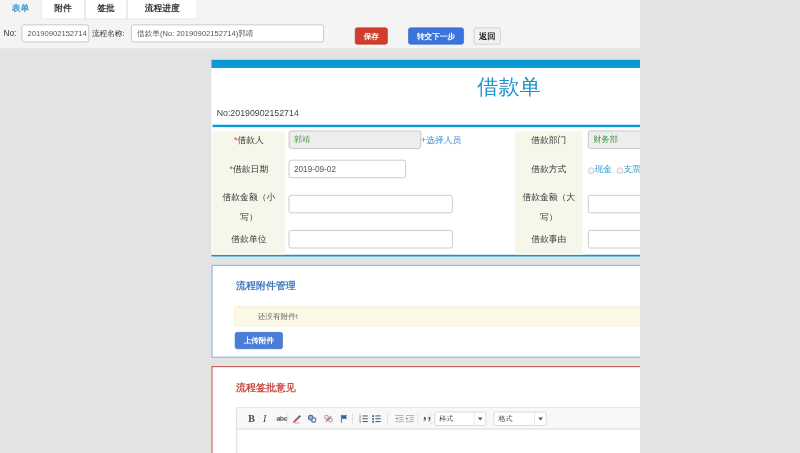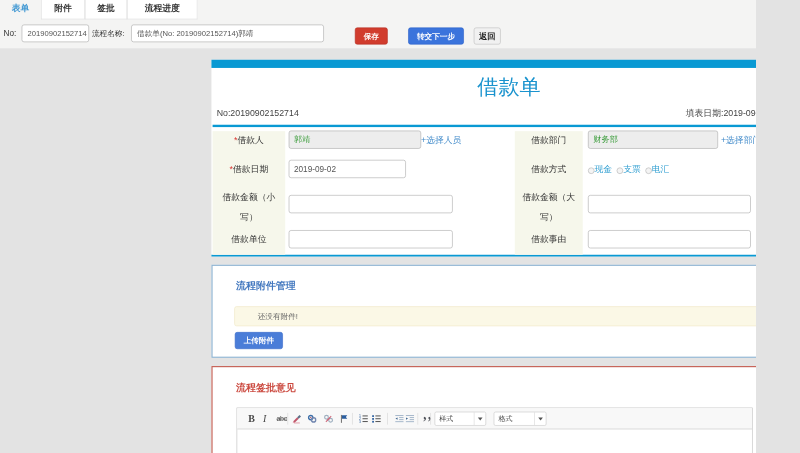--- a/index.html
+++ b/index.html
@@ -1,18 +1,18 @@
 <!DOCTYPE html>
 <html><head>
 <meta charset="utf-8">
 <style>
 * { margin:0; padding:0; box-sizing:border-box; }
 html,body { width:800px; height:453px; overflow:hidden; background:#e3e3e3; }
 body, input, button { font-family:"Liberation Sans", sans-serif; }
-#vp { position:relative; width:756px; height:453px; overflow:hidden; }
+#vp { position:relative; width:640px; height:453px; overflow:hidden; }
 #app { position:absolute; left:0; top:0; width:1366px; height:774px;
   transform:scale(0.5856515); transform-origin:0 0; background:#e3e3e3;
   font-size:14px; color:#333; }
 .abs { position:absolute; }
 
 
 #hdr { position:absolute; left:0; top:0; width:1366px; height:84px; background:#f4f4f3; border-bottom:1px solid #d6d6d6; }
 .tab { position:absolute; top:0; height:33px; line-height:27px; text-align:center; font-weight:bold; font-size:15px; color:#333; background:#fff; border:1px solid #ddd; border-top:none; }
 .tab.active { background:transparent; border:none; color:#3d96d2; }
 #hdr .lbl { position:absolute; top:42px; height:30px; line-height:30px; font-size:14px; color:#333; }

